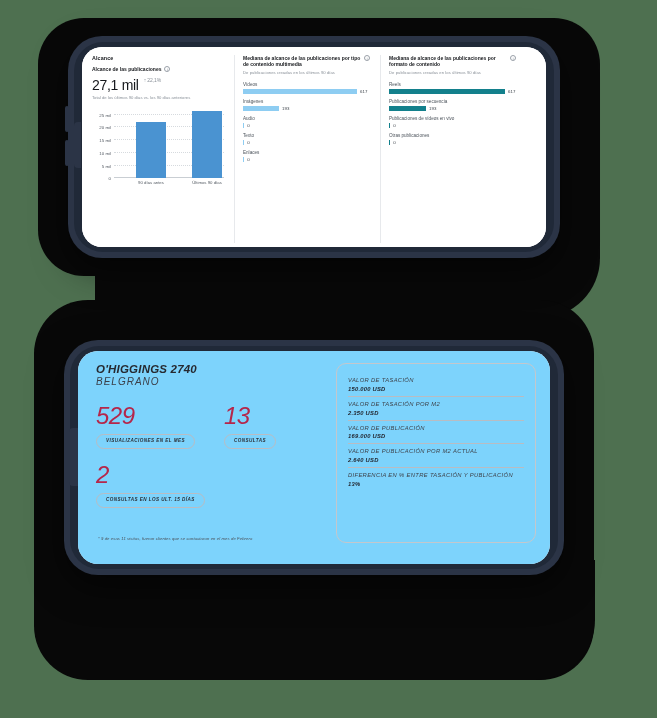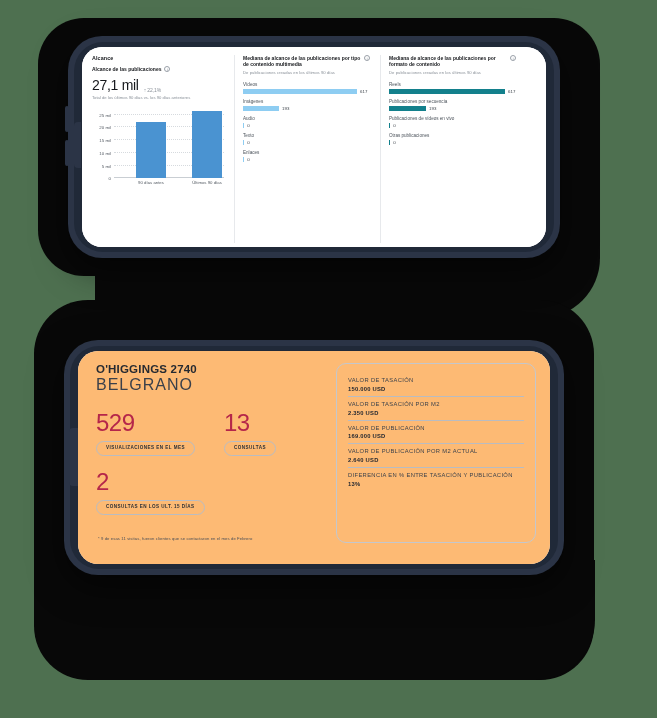--- a/index.html
+++ b/index.html
@@ -167,21 +167,21 @@
   }
   .an-caption {
     font-size: 4.2px;
     color: #8a9199;
     margin-top: 2px;
     letter-spacing: .05px;
   }
 
   .bignum-row {
     display: flex;
-    align-items: flex-end;
+    align-items: flex-start;
     gap: 5px;
     margin-top: 5px;
   }
   .bignum {
     font-size: 14px;
     font-weight: normal;
     color: #16181c;
     letter-spacing: -.3px;
   }
   .delta {
@@ -263,37 +263,38 @@
   .hb-bar.min   { width: 1.2px; }
   .hb-val {
     font-size: 4.4px;
     color: #3d444b;
   }
 
   
   .prop {
     position: absolute;
     inset: 0;
-    background: #fdba74;
+    background: #7dd3fc;
     padding: 12px 14px 21px 18px;
     display: flex;
     gap: 10px;
     color: #2b2f36;
+    font-style: italic;
   }
   .prop-left { width: 230px; position: relative; }
   .prop-right { flex: 1; }
 
   .prop-title {
     font-size: 11.5px;
     font-weight: bold;
     letter-spacing: .2px;
     color: #262a31;
   }
   .prop-sub {
-    font-size: 16px;
+    font-size: 10px;
     font-weight: normal;
     letter-spacing: 1px;
     color: #3b404a;
     margin-top: 1px;
   }
 
   .kpi-grid {
     margin-top: 17px;
     display: grid;
     grid-template-columns: 128px auto;

